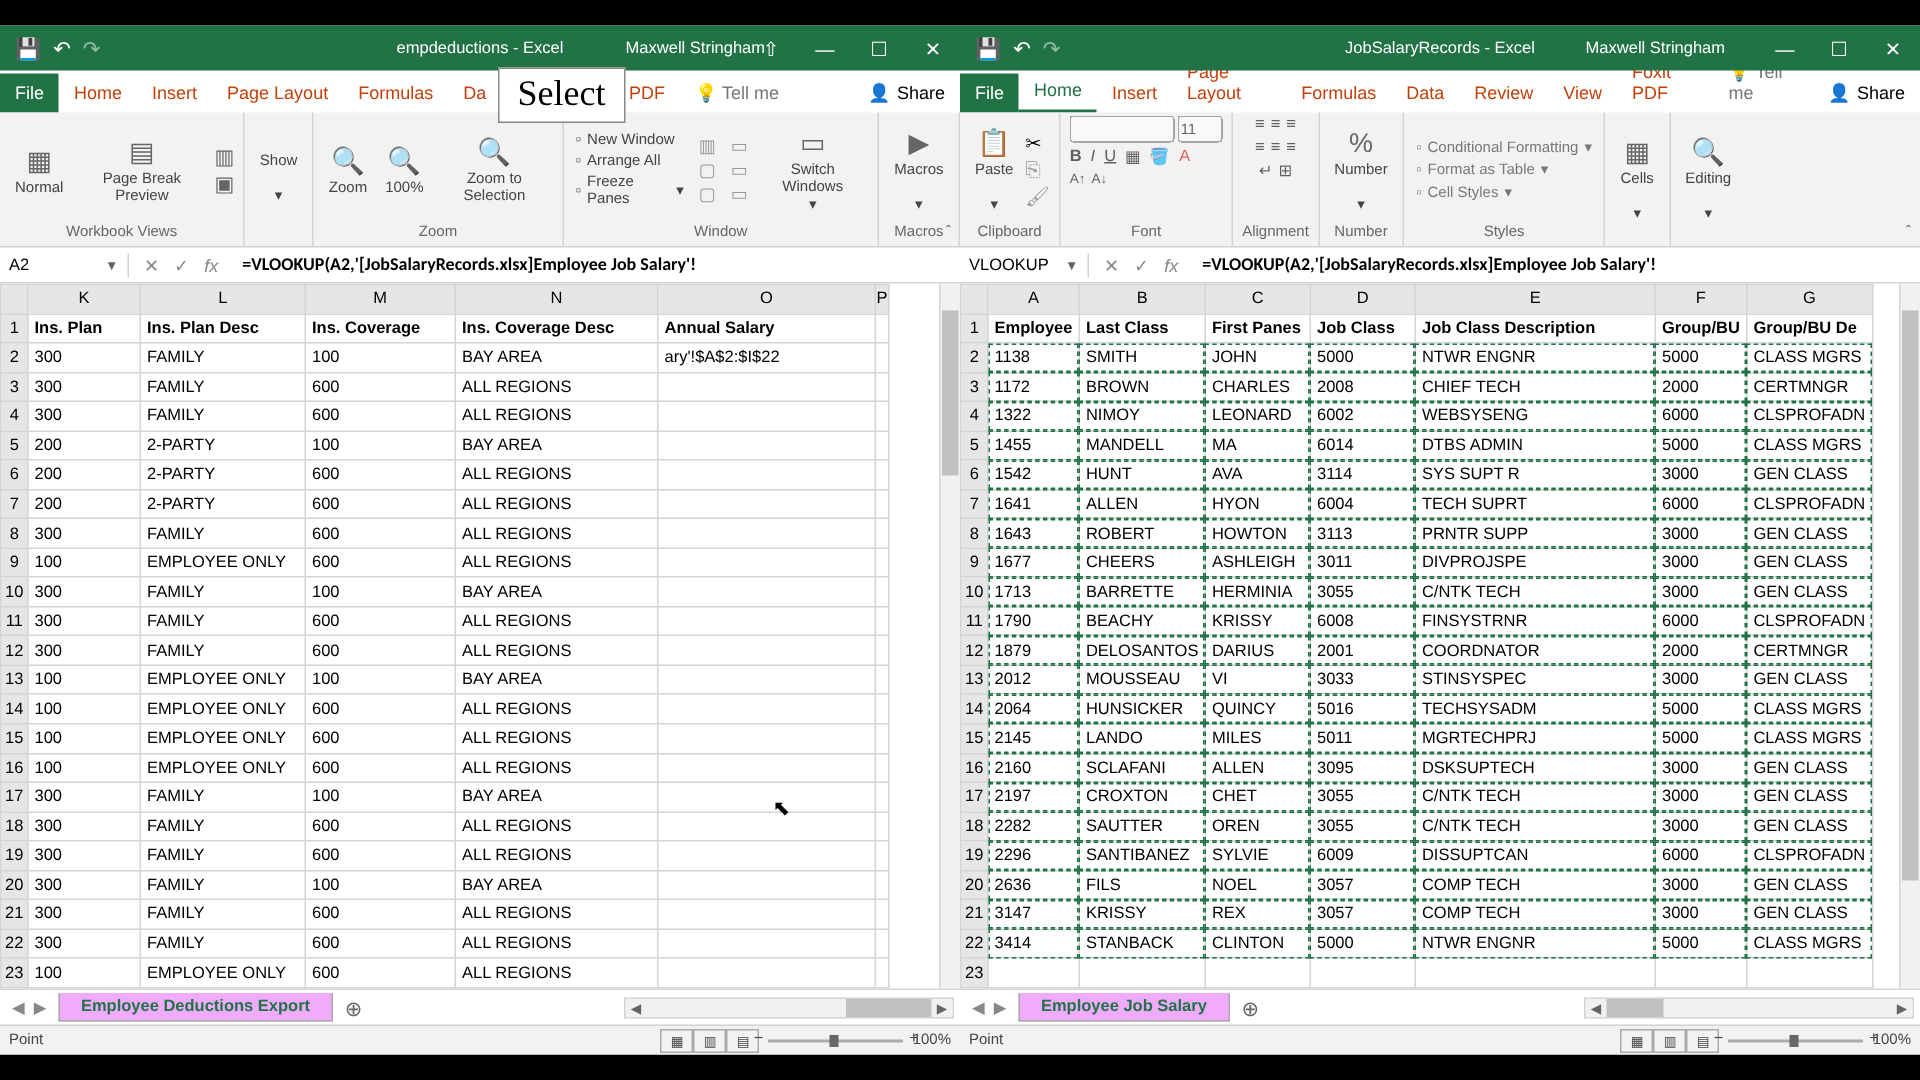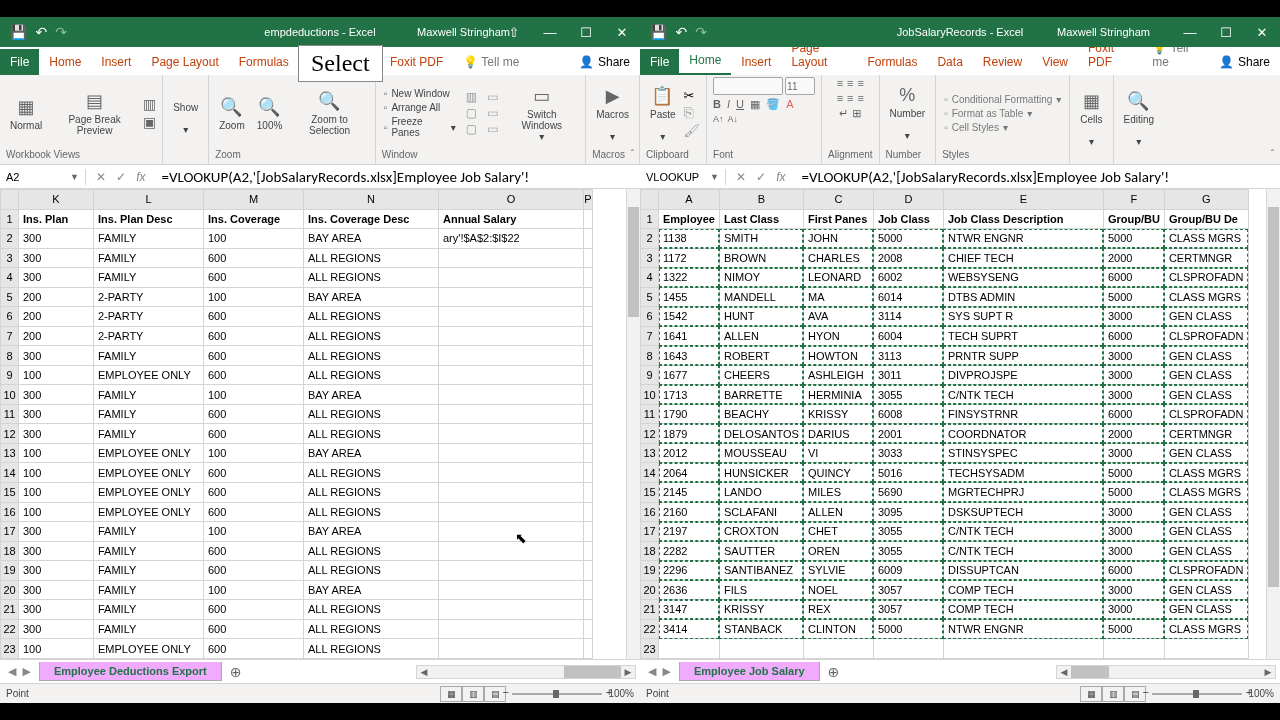--- a/index.html
+++ b/index.html
@@ -16,38 +16,38 @@
   .titlebar .wincontrols { position: absolute; right: 0; display: flex; }
   .titlebar .wincontrols div { width: 36px; height: 28px; display: flex; align-items: center; justify-content: center; font-size: 13px; }
   
   .tabs { height: 28px; background: #fff; display: flex; align-items: flex-end; border-bottom: 0; }
   .tab { padding: 6px 10px; font-size: 12px; color: #c2410c; cursor: pointer; }
   .tab.file { background: #217346; color: #fff; }
   .tab.active { color: #217346; border-bottom: 2px solid #217346; }
   .tellme { color: #777; }
   .share { margin-left: auto; padding: 6px 10px; font-size: 12px; display: flex; align-items: center; gap: 4px; }
   
-  .select-overlay { position: absolute; left: 298px; top: 28px; background: #fff; border: 1px solid #888; padding: 4px 12px; font-size: 24px; font-family: Georgia, serif; z-index: 100; }
+  .select-overlay { position: absolute; left: 332px; top: 28px; background: #fff; border: 1px solid #888; padding: 4px 12px; font-size: 24px; font-family: Georgia, serif; z-index: 100; }
   
   .ribbon { height: 90px; background: #f3f2f1; border-bottom: 1px solid #d4d4d4; display: flex; font-size: 11px; position: relative; }
   .ribbon-group { border-right: 1px solid #d4d4d4; display: flex; flex-direction: column; padding: 2px 6px; }
   .ribbon-group .controls { flex: 1; display: flex; align-items: center; gap: 4px; }
-  .ribbon-group .label { color: #666; font-size: 10px; padding-bottom: 2px; }
+  .ribbon-group .label { text-align: center; color: #666; font-size: 10px; padding-bottom: 2px; }
   .ribbon-btn { display: flex; flex-direction: column; align-items: center; justify-content: center; padding: 2px 4px; color: #444; font-size: 10px; text-align: center; }
   .ribbon-btn .icon { font-size: 18px; color: #666; margin-bottom: 2px; }
   .ribbon-stack { display: flex; flex-direction: column; gap: 1px; font-size: 10px; color: #444; }
   .ribbon-stack div { display: flex; align-items: center; gap: 4px; padding: 1px 2px; }
   .collapse-caret { position: absolute; bottom: 4px; right: 6px; color: #666; font-size: 10px; }
   
   .namebox-row { height: 24px; display: flex; align-items: center; border-bottom: 1px solid #d4d4d4; background: #fff; }
   .namebox { width: 86px; border-right: 1px solid #d4d4d4; padding: 2px 6px; font-size: 11px; display: flex; justify-content: space-between; align-items: center; }
   .namebox .dd { color: #666; font-size: 9px; }
   .formula-controls { display: flex; align-items: center; gap: 10px; padding: 0 10px; color: #888; font-size: 12px; }
   .formula-controls span:last-child { font-style: italic; }
-  .formula-bar { flex: 1; padding: 2px 6px; font-size: 15px; font-family: Calibri, sans-serif; }
+  .formula-bar { flex: 1; padding: 2px 6px; font-size: 12px; font-family: Calibri, sans-serif; font-weight: bold; }
   
   .grid-area { flex: 1; display: flex; overflow: hidden; position: relative; }
   .grid { font-size: 11px; font-family: Calibri, sans-serif; border-collapse: collapse; }
   .grid th, .grid td { border: 1px solid #d4d4d4; white-space: nowrap; text-align: left; }
   .grid .colhdr th { background: #e6e6e6; text-align: center; font-weight: normal; height: 18px; font-size: 11px; }
   .grid .rowhdr { background: #e6e6e6; text-align: center; font-weight: normal; width: 18px; }
   .grid td { padding: 1px 4px; height: 18px; }
   .grid .hdr-row td { font-weight: bold; }
   .marching { outline: 1px dashed #217346; outline-offset: -1px; }
   .vscroll { width: 14px; background: #f1f1f1; border-left: 1px solid #d4d4d4; position: absolute; right: 0; top: 0; bottom: 0; }
@@ -730,21 +730,21 @@
             <td class="marching">5016</td>
             <td class="marching">TECHSYSADM</td>
             <td class="marching">5000</td>
             <td class="marching">CLASS MGRS</td>
           </tr>
           <tr>
             <th class="rowhdr">15</th>
             <td class="marching">2145</td>
             <td class="marching">LANDO</td>
             <td class="marching">MILES</td>
-            <td class="marching">5690</td>
+            <td class="marching">5011</td>
             <td class="marching">MGRTECHPRJ</td>
             <td class="marching">5000</td>
             <td class="marching">CLASS MGRS</td>
           </tr>
           <tr>
             <th class="rowhdr">16</th>
             <td class="marching">2160</td>
             <td class="marching">SCLAFANI</td>
             <td class="marching">ALLEN</td>
             <td class="marching">3095</td>

